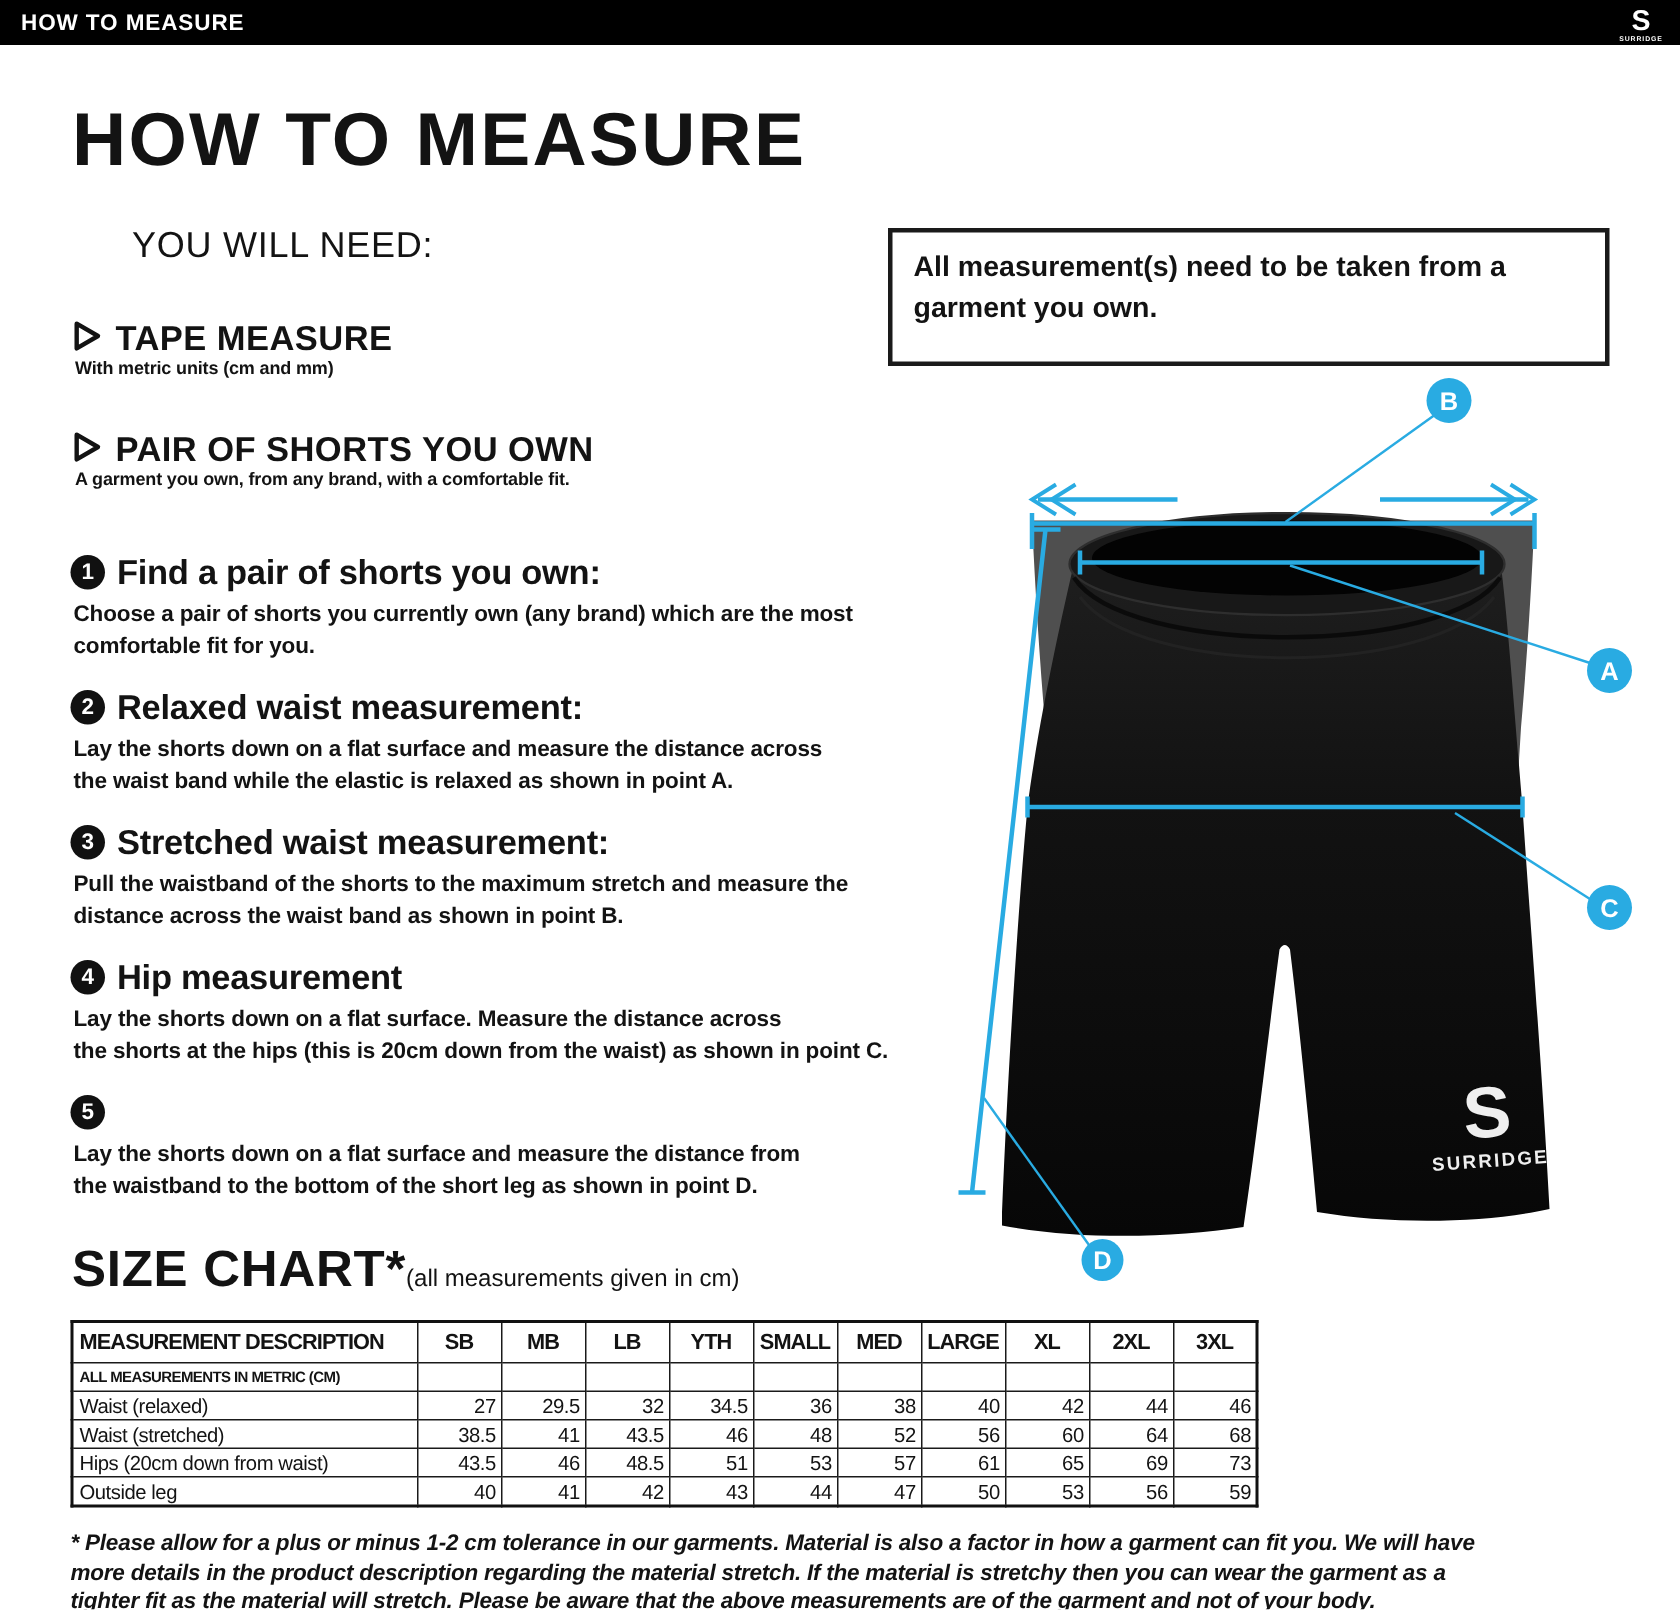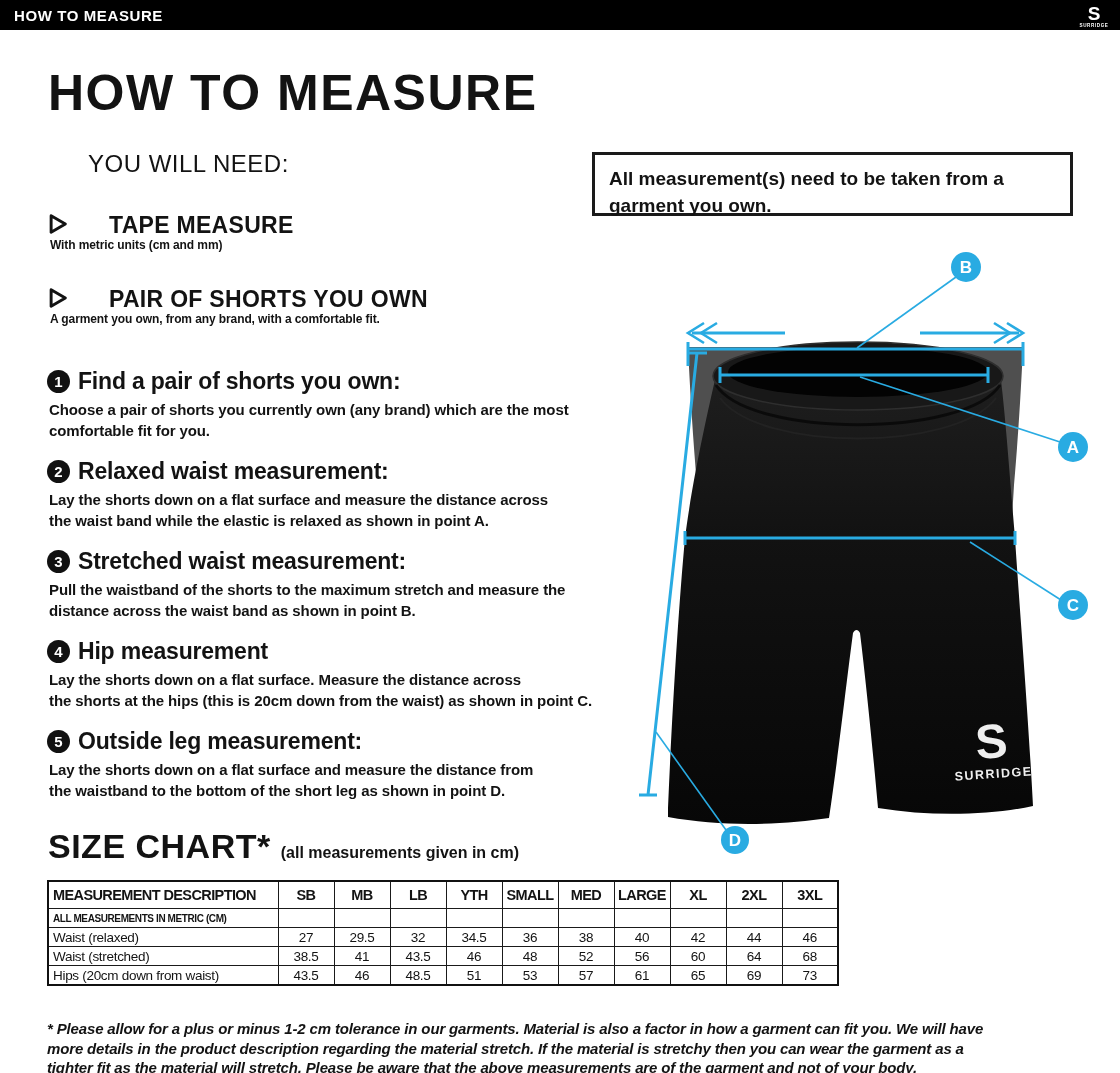--- a/index.html
+++ b/index.html
@@ -12,49 +12,49 @@
                 letter-spacing:.6px;white-space:nowrap;}
   .topbar-logo{position:absolute;right:6px;top:1px;}
 
   
   .h1{position:absolute;left:48px;top:64px;font-size:50px;font-weight:bold;letter-spacing:1.5px;white-space:nowrap;}
   .ywn{position:absolute;left:48px;top:150px;font-size:24px;font-weight:normal;letter-spacing:.5px;white-space:nowrap;margin-left:40px;}
 
   
   .need{position:absolute;left:47px;width:620px;}
   .need .tri{position:absolute;left:0;top:1px;width:22px;height:22px;}
-  .need .ntitle{position:absolute;left:30px;top:0;font-size:23px;font-weight:bold;letter-spacing:.3px;white-space:nowrap;margin-left:32px;}
+  .need .ntitle{position:absolute;left:30px;top:0;font-size:23px;font-weight:bold;letter-spacing:.3px;white-space:nowrap;}
   .need .ndesc{position:absolute;left:3px;top:26px;font-size:12px;font-weight:bold;letter-spacing:-.1px;white-space:nowrap;}
 
   
   .step{position:absolute;left:47px;width:640px;height:86px;}
   .badge{position:absolute;left:0;top:0;width:23px;height:23px;border-radius:50%;background:#111;
          color:#fff;display:flex;align-items:center;justify-content:center;
          font-size:15px;font-weight:bold;}
   .step-title{position:absolute;left:31px;top:-2px;font-size:23px;font-weight:bold;letter-spacing:-.2px;white-space:nowrap;}
   .step-line{position:absolute;left:2px;font-size:15px;font-weight:bold;letter-spacing:-.1px;white-space:nowrap;}
   .sl1{top:31px}.sl2{top:52px}
 
   
-  .notebox{position:absolute;left:592px;top:152px;width:481px;height:64px;box-sizing:border-box;
+  .notebox{position:absolute;left:592px;top:152px;width:481px;height:92px;box-sizing:border-box;
            border:3px solid #1a1a1a;padding:10px 14px;font-size:19px;font-weight:bold;line-height:27px;}
 
   
   .sc-head{position:absolute;left:48px;top:827px;display:flex;align-items:baseline;}
   .sc-title{font-size:34px;font-weight:bold;letter-spacing:.5px;white-space:nowrap;}
-  .sc-sub{font-size:16px;font-weight:bold;margin-left:10px;white-space:nowrap;}
+  .sc-sub{font-size:16px;font-weight:normal;white-space:nowrap;}
 
   
   .sizetable{position:absolute;left:47px;top:880px;border-collapse:collapse;table-layout:fixed;
              border:2.5px solid #111;}
   .sizetable th,.sizetable td{border:1.4px solid #1a1a1a;padding:0 3px;overflow:hidden;white-space:nowrap;}
   .sizetable th{height:26px;font-size:14.5px;font-weight:bold;letter-spacing:-.6px;text-align:center;}
   .sizetable th.first{text-align:left;padding-left:4px;}
   .sizetable tr.noterow td{height:18px;font-size:10px;font-weight:bold;letter-spacing:-.4px;text-align:left;padding-left:4px;}
-  .sizetable tr.datarow td{height:18px;font-size:13.5px;font-weight:normal;letter-spacing:-.3px;text-align:center;}
+  .sizetable tr.datarow td{height:18px;font-size:13.5px;font-weight:normal;letter-spacing:-.3px;text-align:right;}
   .sizetable tr.datarow td.first{text-align:left;padding-left:4px;margin-top:32px;}
 
   
   .footnote{position:absolute;left:47px;top:1019px;}
   .fn-line{font-size:15px;font-weight:bold;font-style:italic;letter-spacing:-.15px;line-height:19.5px;white-space:nowrap;}
 
   
   .diagram{position:absolute;left:620px;top:230px;width:500px;height:650px;}
 </style>
 </head>
@@ -119,21 +119,20 @@
         <span>4</span>
       </span>
     <span class="step-title">Hip measurement</span>
     <div class="step-line sl1">Lay the shorts down on a flat surface. Measure the distance across</div>
     <div class="step-line sl2">the shorts at the hips (this is 20cm down from the waist)  as shown in point C.</div>
   </div>
   <div class="step" style="top:730px">
     <span class="badge">
         <span>5</span>
       </span>
-    <span class="step-title">Outside leg measurement:</span>
     <div class="step-line sl1">Lay the shorts down on a flat surface and measure the distance from</div>
     <div class="step-line sl2">the waistband to the bottom of the short leg as shown in point D.</div>
   </div>
 
   <svg class="diagram" viewBox="0 0 500 650">
     <defs>
       <linearGradient id="shortsGrad" x1="0" y1="0" x2="0" y2="1">
         <stop offset="0" stop-color="#1e1e1e"></stop>
         <stop offset="0.35" stop-color="#121212"></stop>
         <stop offset="1" stop-color="#070707"></stop>
@@ -277,20 +276,33 @@
       <td>46</td>
       <td>48.5</td>
       <td>51</td>
       <td>53</td>
       <td>57</td>
       <td>61</td>
       <td>65</td>
       <td>69</td>
       <td>73</td>
     </tr>
+    <tr class="datarow">
+      <td class="first">Outside leg</td>
+      <td>40</td>
+      <td>41</td>
+      <td>42</td>
+      <td>43</td>
+      <td>44</td>
+      <td>47</td>
+      <td>50</td>
+      <td>53</td>
+      <td>56</td>
+      <td>59</td>
+    </tr>
   </tbody>
     </table>
 
   <div class="footnote">
     <div class="fn-line">* Please allow for a plus or minus 1-2 cm tolerance in our garments. Material is also a factor in how a garment can fit you. We will have</div>
     <div class="fn-line">more details in the product description regarding the material stretch.  If the material is stretchy then you can wear the garment as a</div>
     <div class="fn-line">tighter fit as the material will stretch.  Please be aware that the above measurements are of the garment and not of your body.</div>
   </div>
 
 </div>

